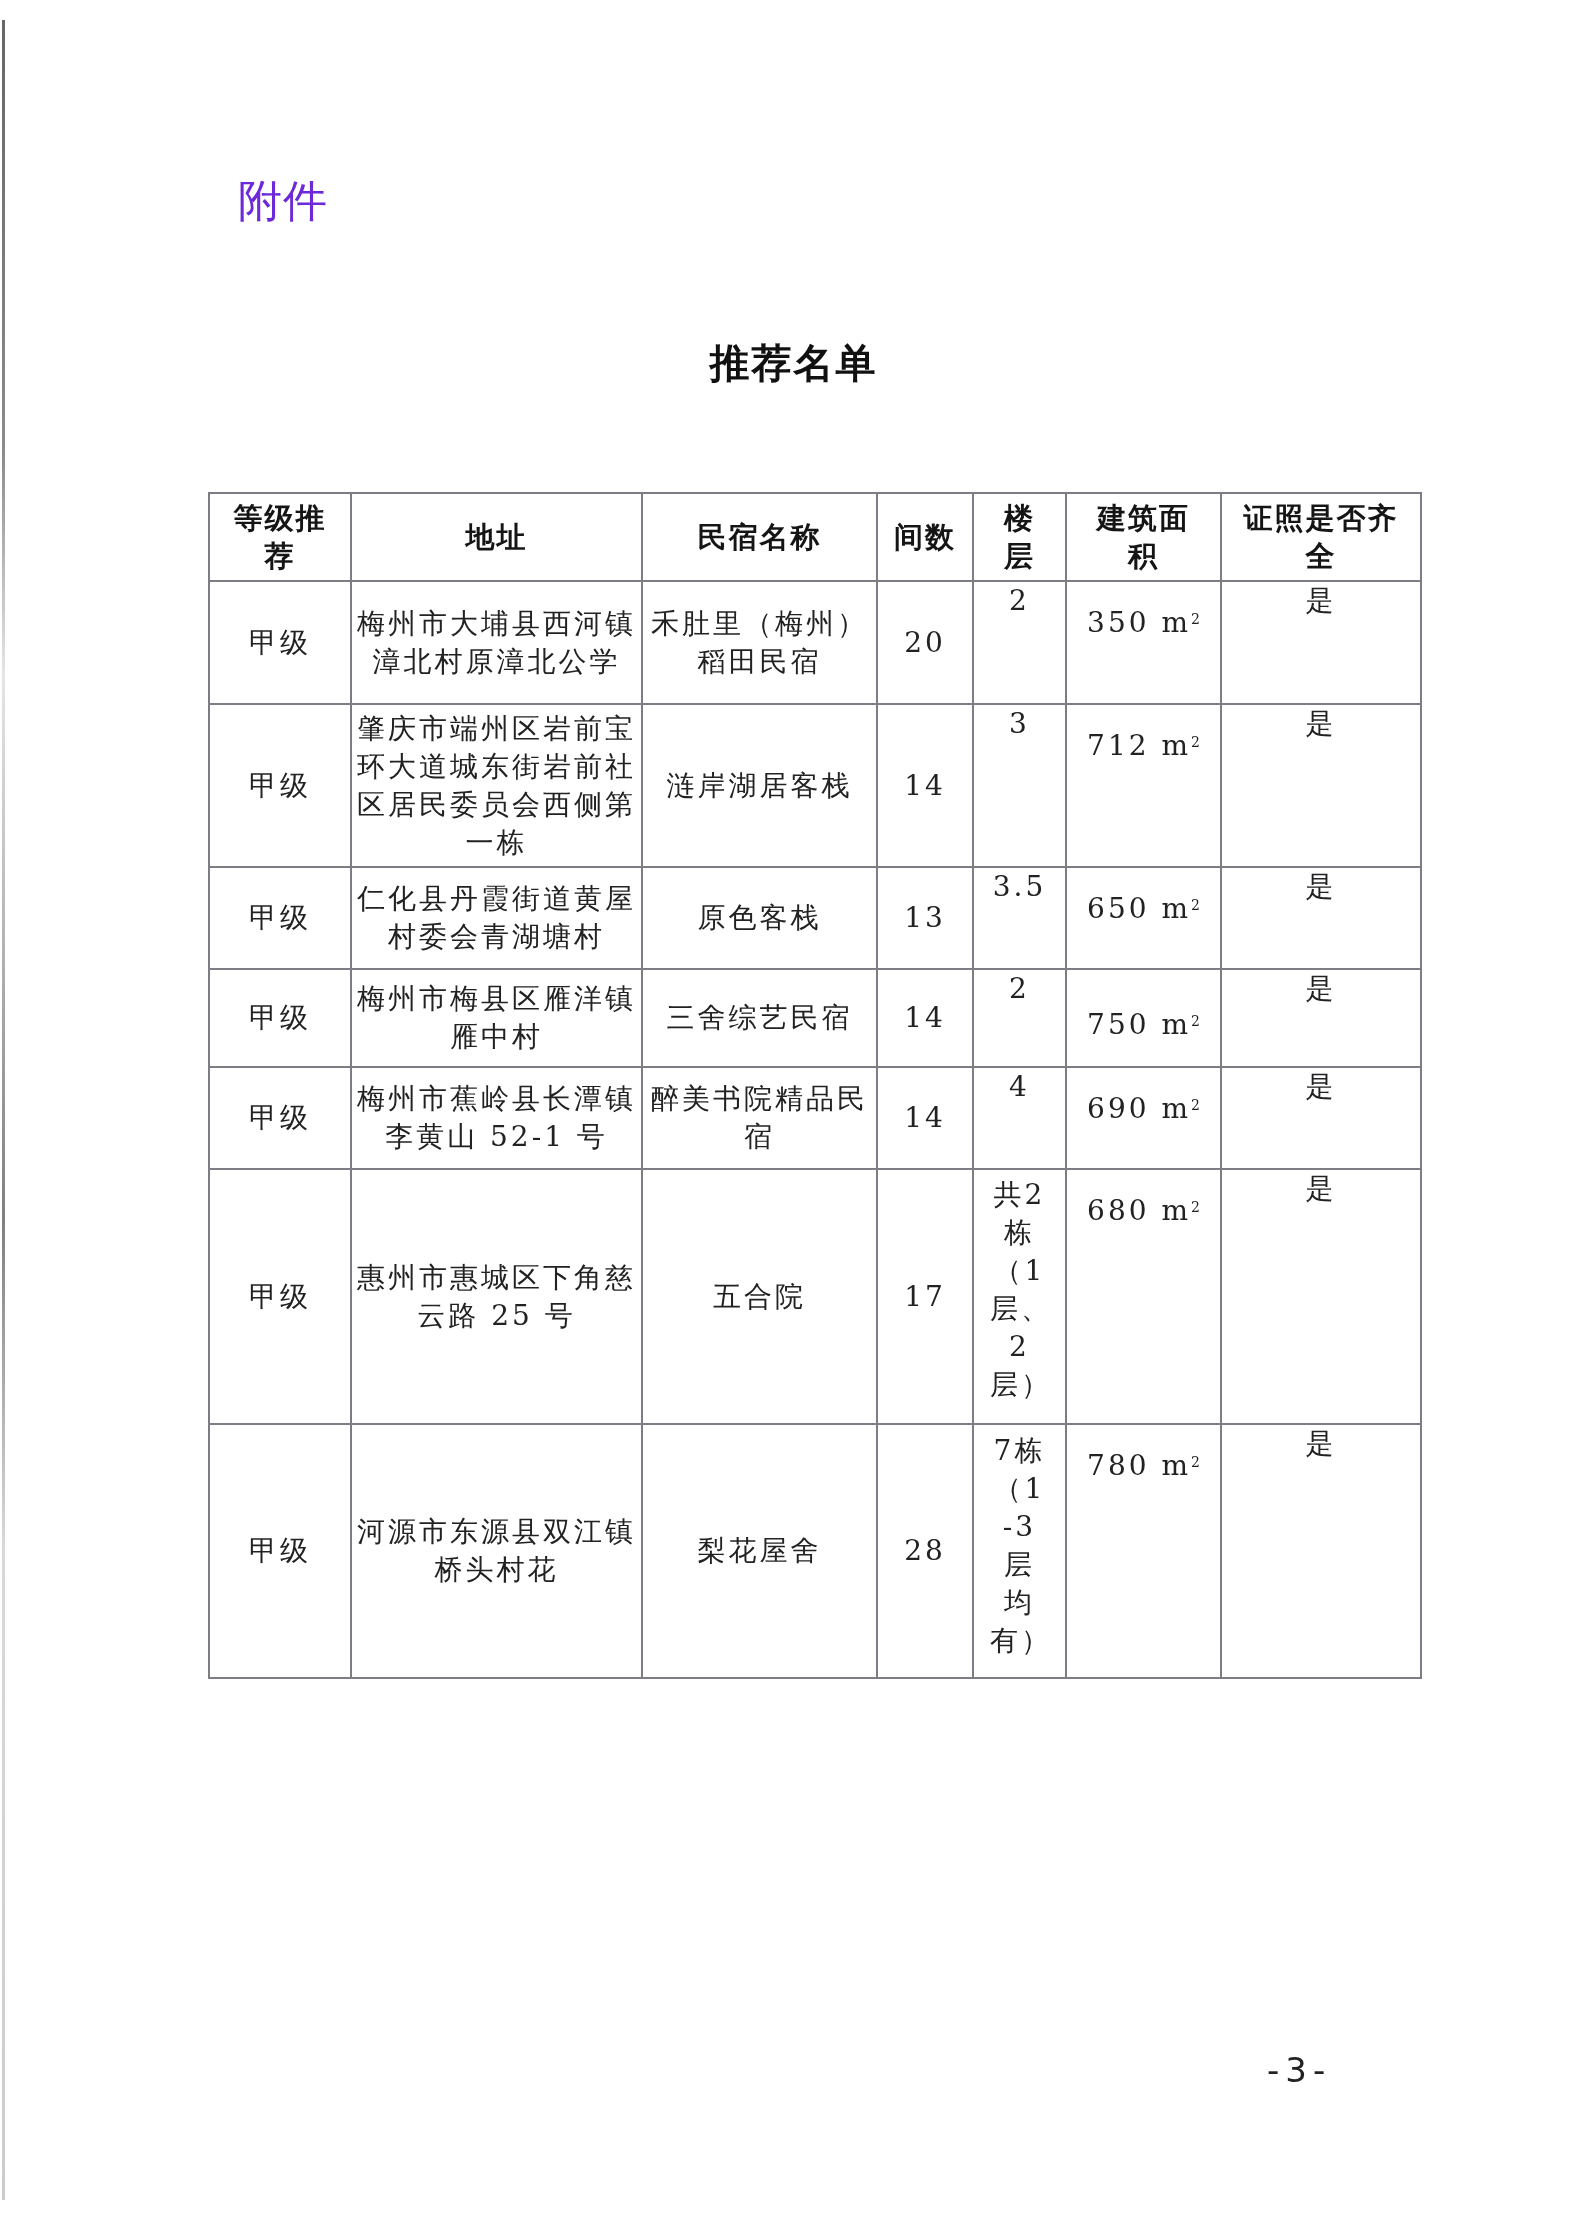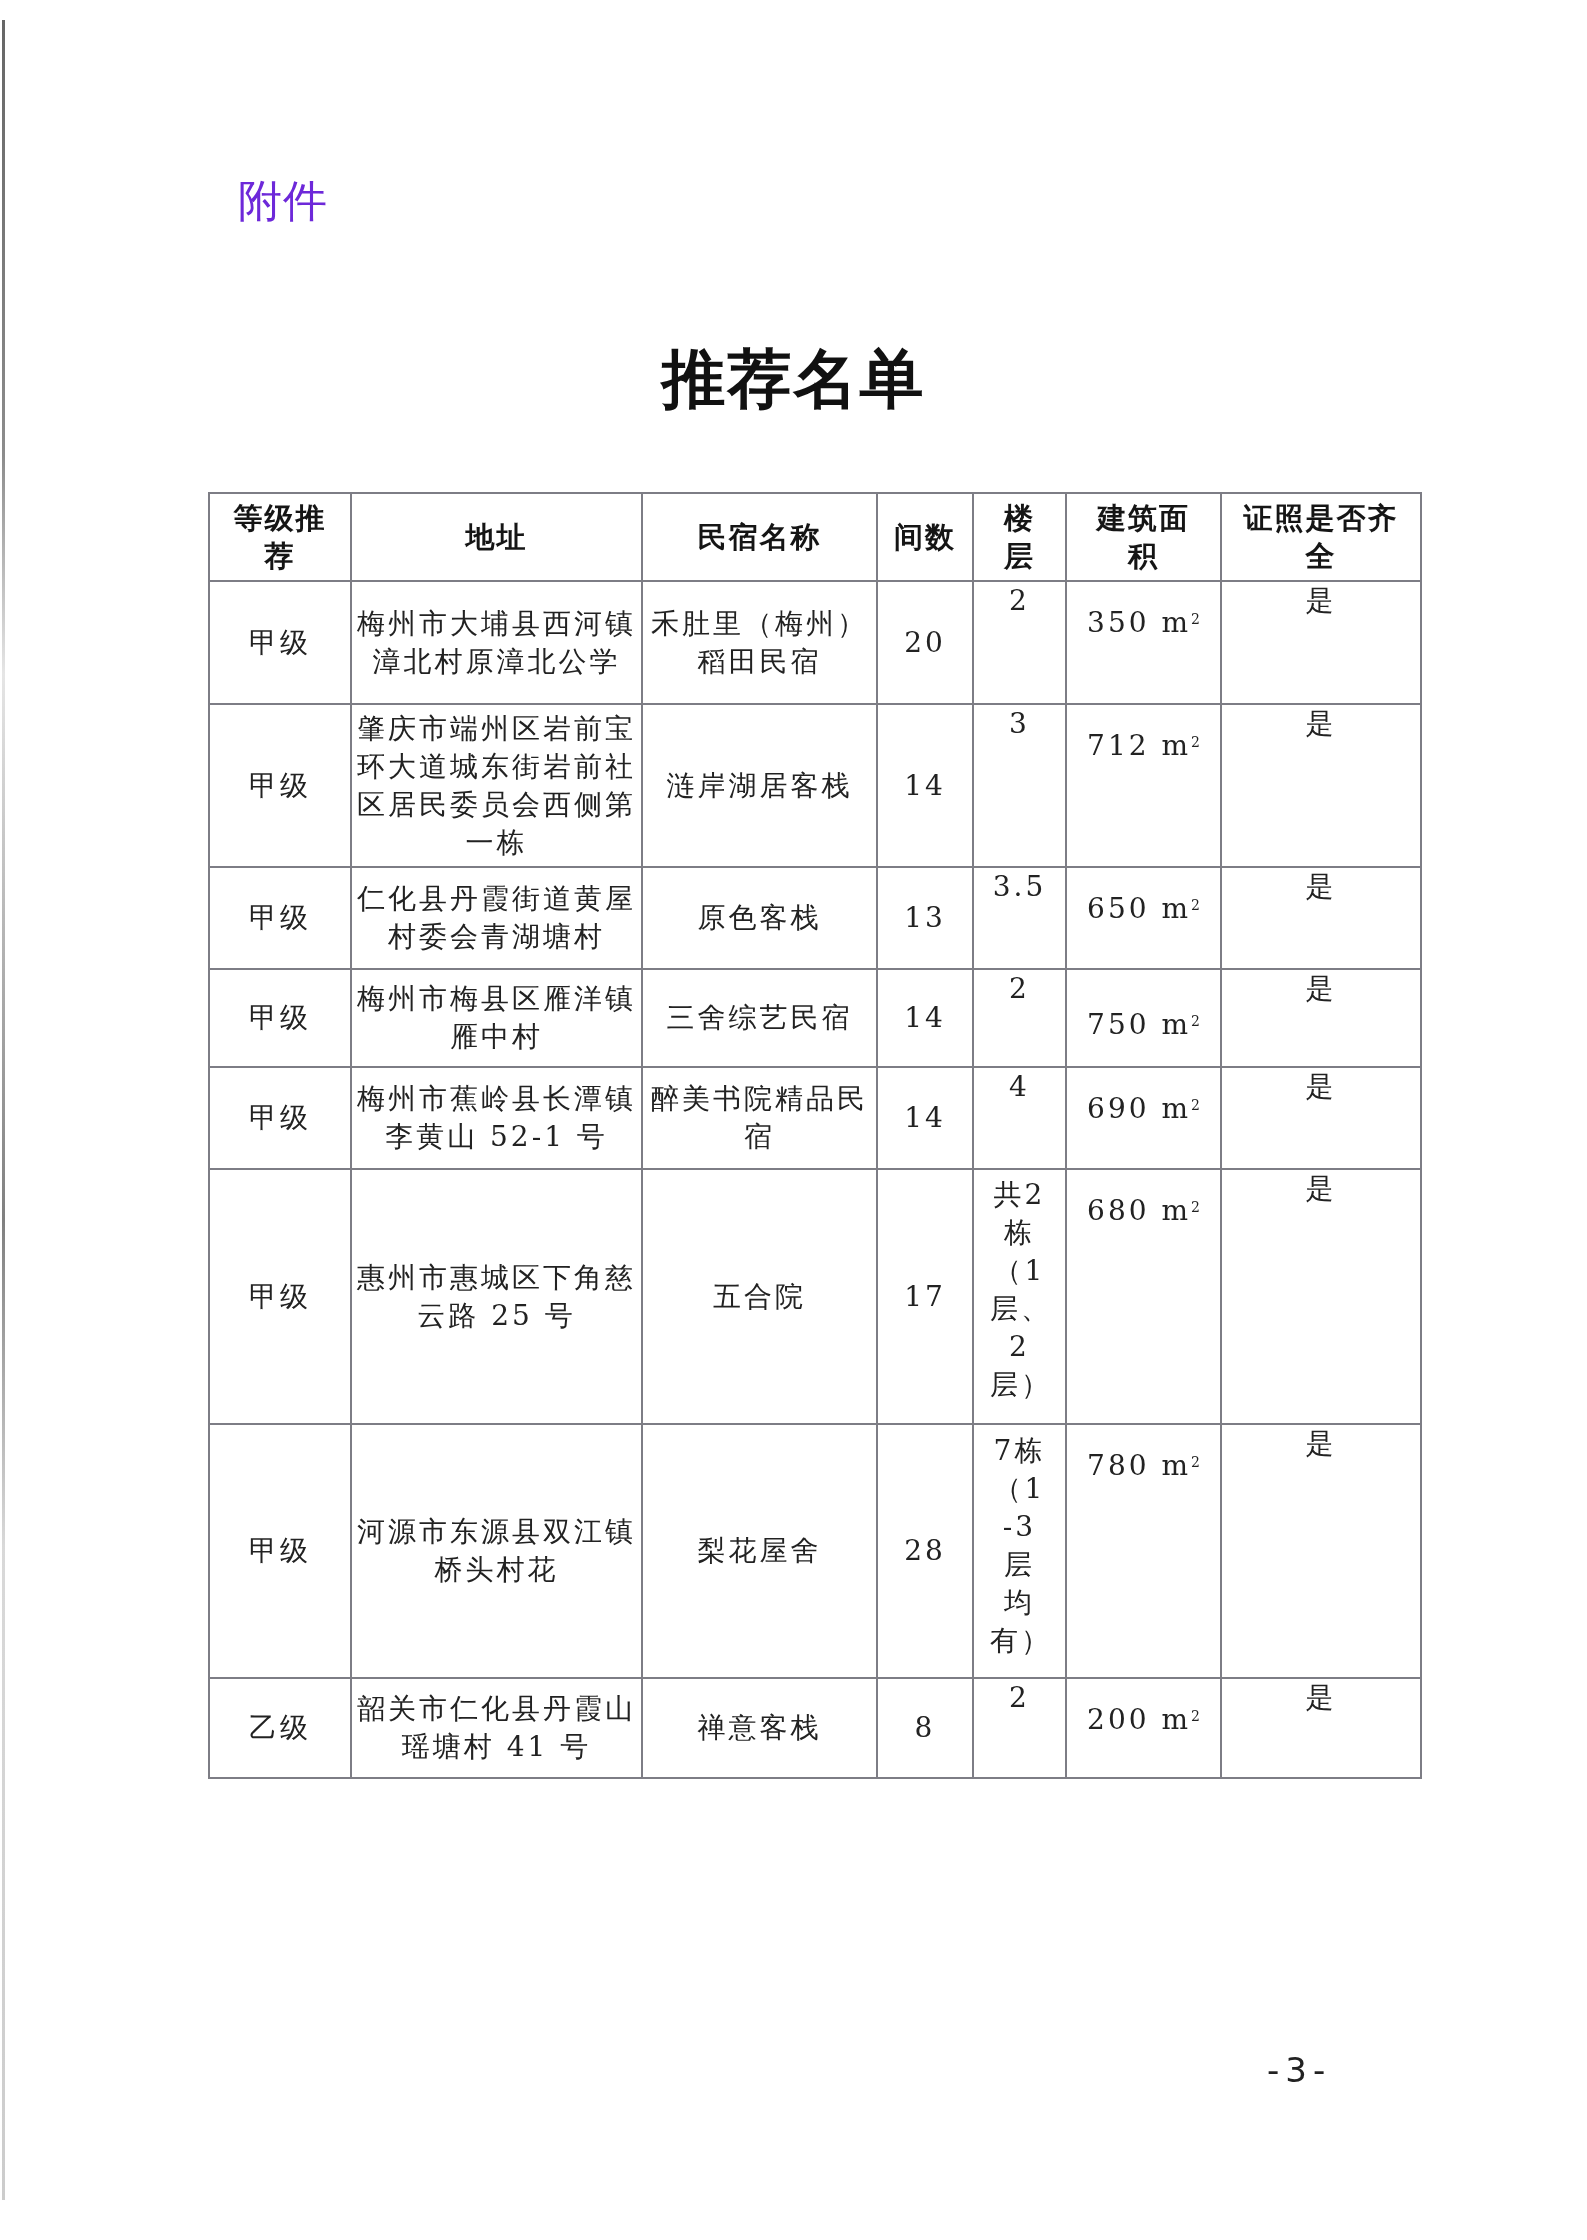--- a/index.html
+++ b/index.html
@@ -34,21 +34,21 @@
       color: #6d28d9;
     }
     .doc-title {
       position: absolute;
       left: 0;
       width: 1587px;
       top: 336px;
       text-align: center;
       font-family: "DejaVu Serif", "Liberation Serif", serif;
       font-weight: bold;
-      font-size: 64px;
+      font-size: 40px;
       letter-spacing: 2px;
       color: #111;
       padding-left: 0px;
       box-sizing: border-box;
       transform: translateX(0px);
     }
     table.rec-table {
       position: absolute;
       left: 183px;
       top: 492px;
@@ -188,25 +188,16 @@
     <tr style="height:254px">
       <td class="v-mid">甲级</td>
       <td class="v-mid addr">河源市东源县双江镇桥头村花</td>
       <td class="v-mid name">梨花屋舍</td>
       <td class="v-mid">28</td>
       <td class="v-top floors" style="padding:7px 16px 4px 16px;">7栋（1-3层均有）</td>
       <td class="v-top" style="padding-top:22px"><span>780</span> <span>m</span><sup class="sq">2</sup></td>
       <td class="v-top">是</td>
     </tr>
 
-    <tr style="height:100px">
-      <td class="v-mid">乙级</td>
-      <td class="v-mid addr">韶关市仁化县丹霞山瑶塘村 41 号</td>
-      <td class="v-mid name">禅意客栈</td>
-      <td class="v-mid">8</td>
-      <td class="v-top floors">2</td>
-      <td class="v-top" style="padding-top:22px"><span>200</span> <span>m</span><sup class="sq">2</sup></td>
-      <td class="v-top">是</td>
-    </tr>
   </tbody>
 </table>
 
 <div class="page-number">-3-</div>
 
 </body></html>

